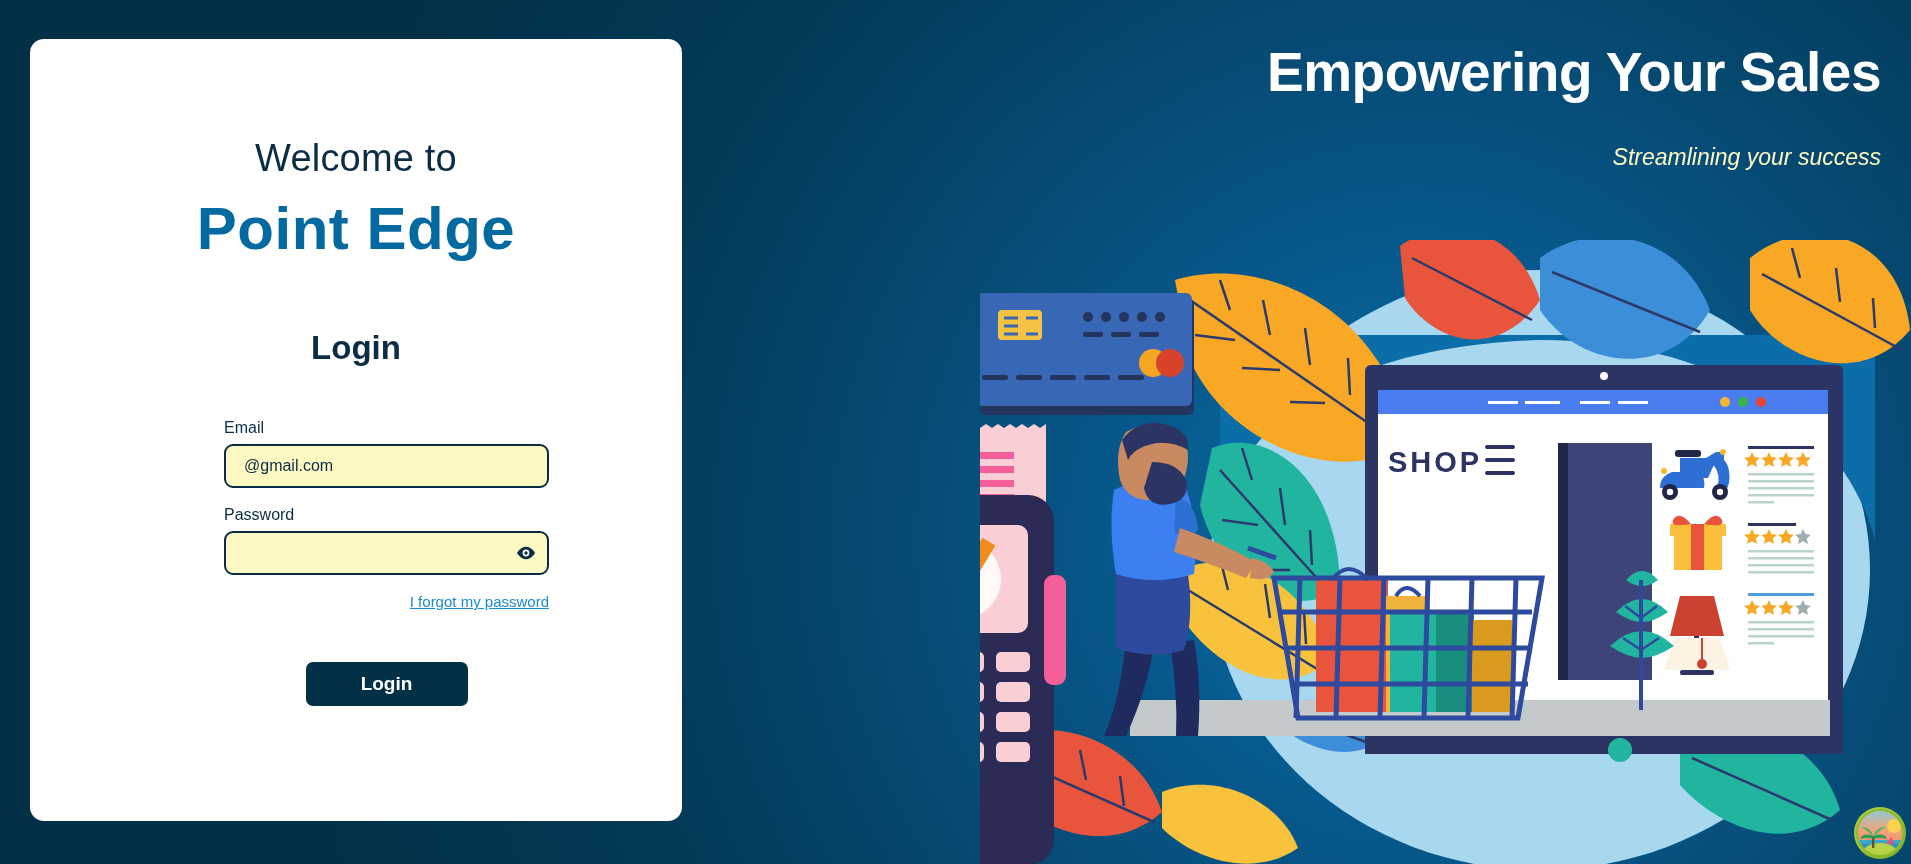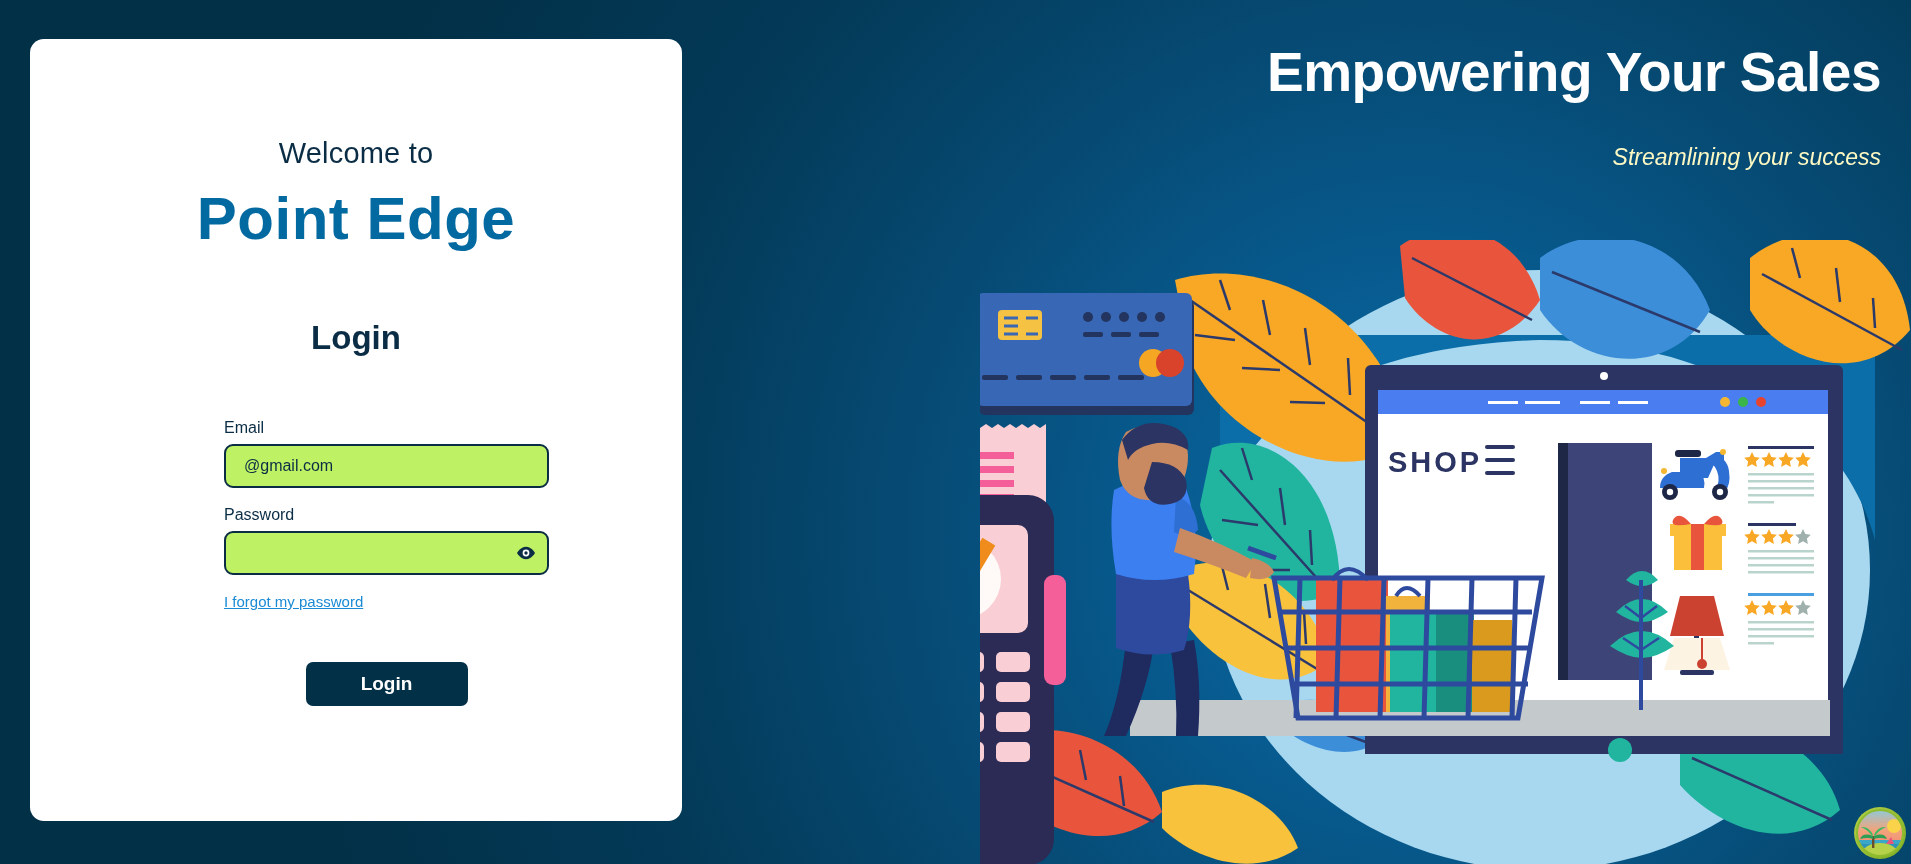--- a/index.html
+++ b/index.html
@@ -30,21 +30,21 @@
     border-radius: 14px;
     z-index: 20;
   }
   .card-inner {
     position: absolute;
     left: 0; right: 0; top: 0;
     text-align: center;
   }
   #welcome-text {
     margin-top: 98px;
-    font-size: 29px;
+    font-size: 38px;
     font-weight: 400;
     color: #0a2d45;
     letter-spacing: .2px;
   }
   #brand-name {
     margin-top: 14px;
     font-size: 60px;
     font-weight: bold;
     color: #0369a1;
     letter-spacing: .5px;
@@ -79,39 +79,39 @@
     position: relative;
     width: 325px;
     height: 44px;
     margin-bottom: 18px;
   }
   .text-input {
     width: 100%;
     height: 44px;
     border: 2px solid #0a2d45;
     border-radius: 9px;
-    background: #bef264;
+    background: #fef9c3;
     font-size: 16px;
     color: #0a2d45;
     padding: 0 40px 0 18px;
     font-family: "Liberation Sans", sans-serif;
     outline: none;
   }
   .text-input::placeholder { color: #0a2d45; opacity: 1; }
   #toggle-password {
     position: absolute;
     right: 12px; top: 50%;
     transform: translateY(-50%);
     width: 22px; height: 22px;
     display: flex; align-items: center; justify-content: center;
     background: none; border: none; cursor: pointer; padding: 0;
   }
   #forgot-link {
     display: block;
-    text-align: left;
+    text-align: right;
     font-size: 15px;
     color: #1a8ad4;
     text-decoration: underline;
     margin-top: 0;
     width: 325px;
   }
   #login-button {
     display: block;
     margin: 52px auto 0;
     width: 162px; height: 44px;

